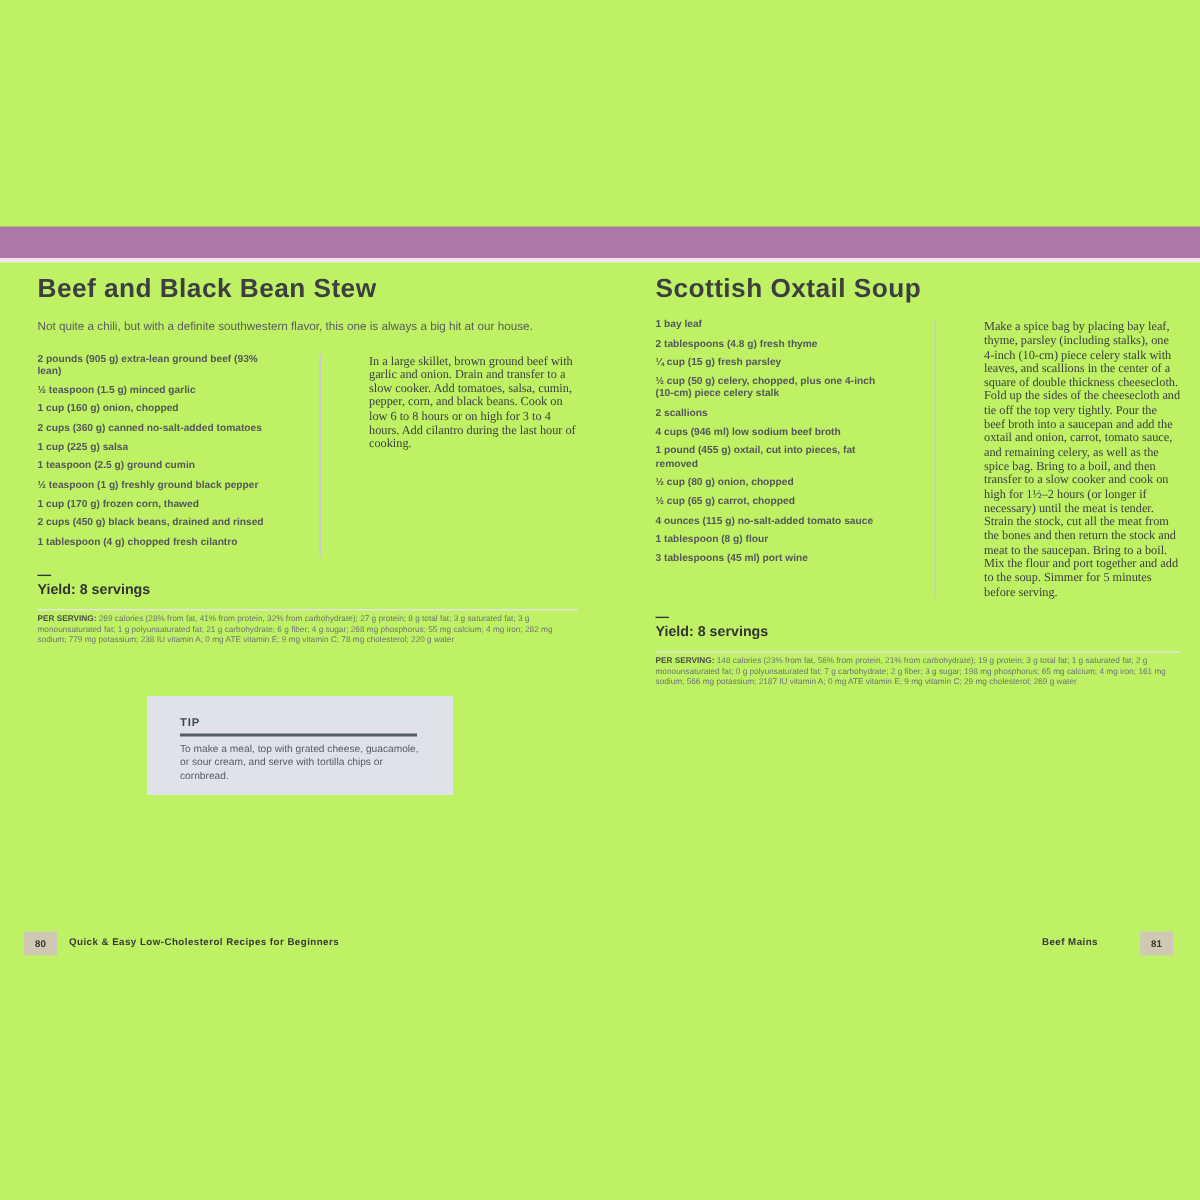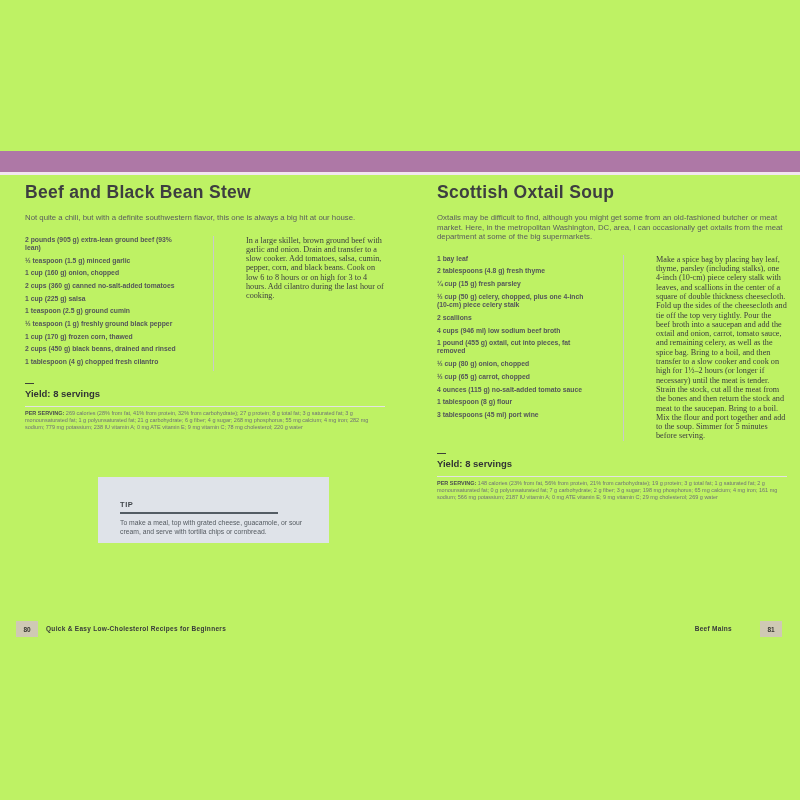--- a/index.html
+++ b/index.html
@@ -27,22 +27,22 @@
   .instructions { margin:0; font-family:"Liberation Serif", serif; font-size:8.2px; line-height:9.3px; color:#3c3d3f; }
 
   .yield-block { margin-top:9px; }
   .yield-dash { display:block; font-size:9px; font-weight:bold; color:#323335; line-height:6px; }
   .yield { margin:2px 0 0 0; font-size:9.5px; font-weight:bold; color:#323335; }
 
   .per-serving { margin-top:7px; border-top:1px solid #e3e3e3; padding-top:3px;
                  font-size:5.5px; line-height:7px; color:#707276; }
   .ps-label { font-weight:bold; color:#4a4c4f; }
 
-  .tip-box { position:absolute; left:98px; top:464px; width:231px; height:66px;
-             background:#dfe3e9; box-sizing:border-box; padding:23px 20px 0 22px;margin-top:13px; }
+  .tip-box { position:absolute; left:98px; top:464px; width:204px; height:66px;
+             background:#dfe3e9; box-sizing:border-box; padding:13px 20px 0 22px; }
   .tip-label { margin:0 0 3px 0; font-size:7.5px; font-weight:bold; letter-spacing:.6px; color:#41464b; }
   .tip-rule { width:158px; height:2px; background:#545d64; margin:0 0 5px 0; }
   .tip-text { margin:0; font-size:6.8px; line-height:8.8px; color:#555b61; }
 
   .footer-badge { position:absolute; top:621px; width:22px; height:16px; background:#cfc9b4;
                   color:#35362f; font-size:6.5px; font-weight:bold;
                   display:flex; align-items:center; justify-content:center; }
   .footer-badge.left { left:16px; }
   .footer-badge.right { left:760px; }
   .footer-text { position:absolute; top:621px; height:16px; line-height:16px;
@@ -90,21 +90,20 @@
   </section>
 
   <aside class="tip-box">
     <p class="tip-label">TIP</p>
     <div class="tip-rule"></div>
     <p class="tip-text">To make a meal, top with grated cheese, guacamole, or sour cream, and serve with tortilla chips or cornbread.</p>
   </aside>
 
   <section class="page page-right">
     <h1 class="recipe-title">Scottish Oxtail Soup</h1>
-    <p class="intro">Oxtails may be difficult to find, although you might get some from an old-fashioned butcher or meat market. Here, in the metropolitan Washington, DC, area, I can occasionally get oxtails from the meat department at some of the big supermarkets.</p>
 
     <div class="cols">
       <div class="ing-col">
         <p class="ingredient">1 bay leaf</p>
         <p class="ingredient">2 tablespoons (4.8 g) fresh thyme</p>
         <p class="ingredient">¼ cup (15 g) fresh parsley</p>
         <p class="ingredient">½ cup (50 g) celery, chopped, plus one 4-inch (10-cm) piece celery stalk</p>
         <p class="ingredient">2 scallions</p>
         <p class="ingredient">4 cups (946 ml) low sodium beef broth</p>
         <p class="ingredient">1 pound (455 g) oxtail, cut into pieces, fat removed</p>

